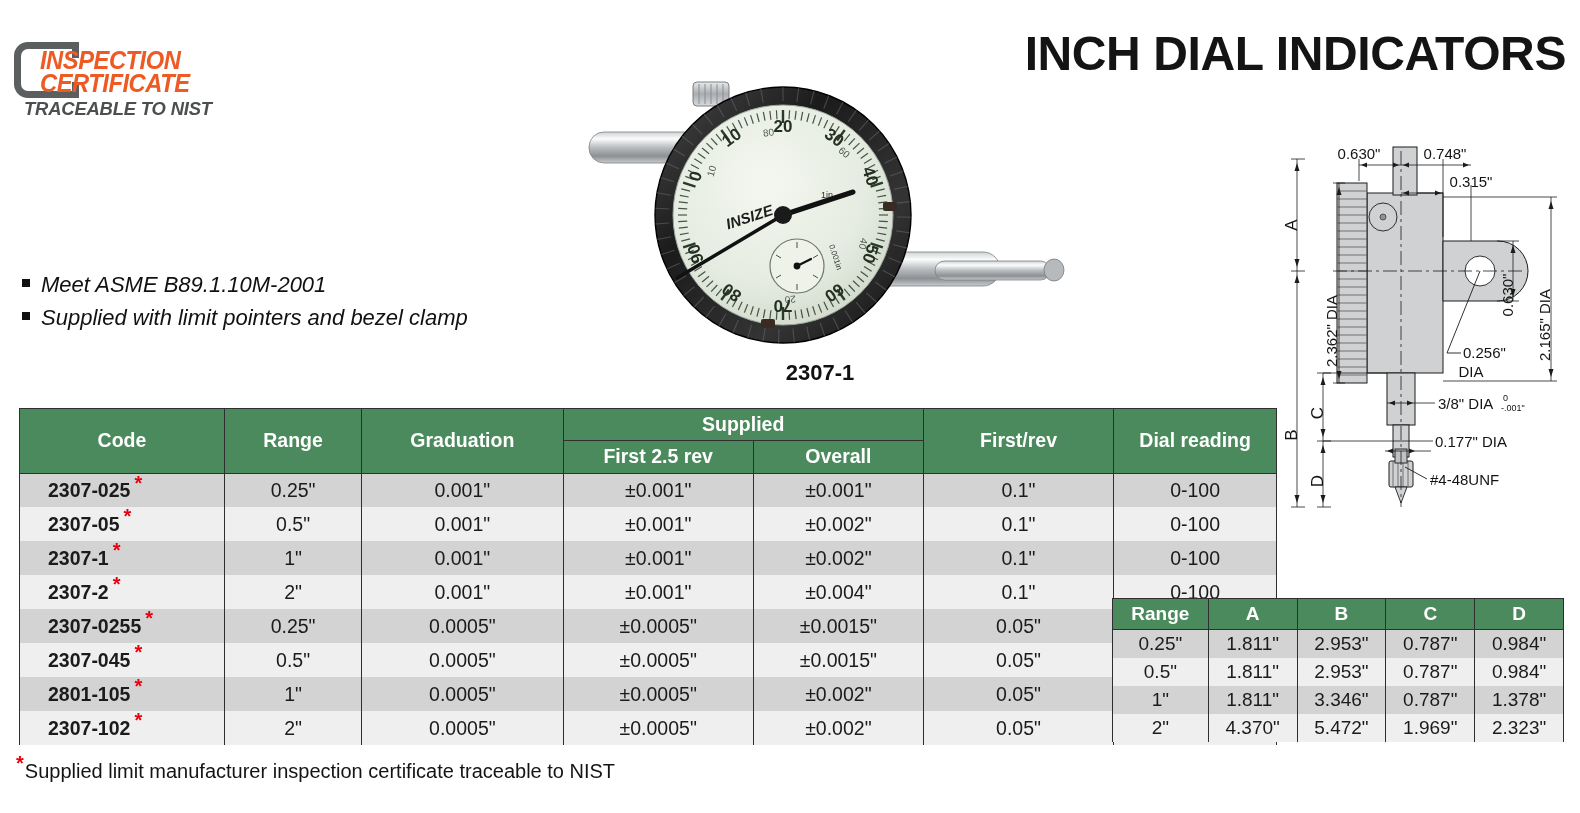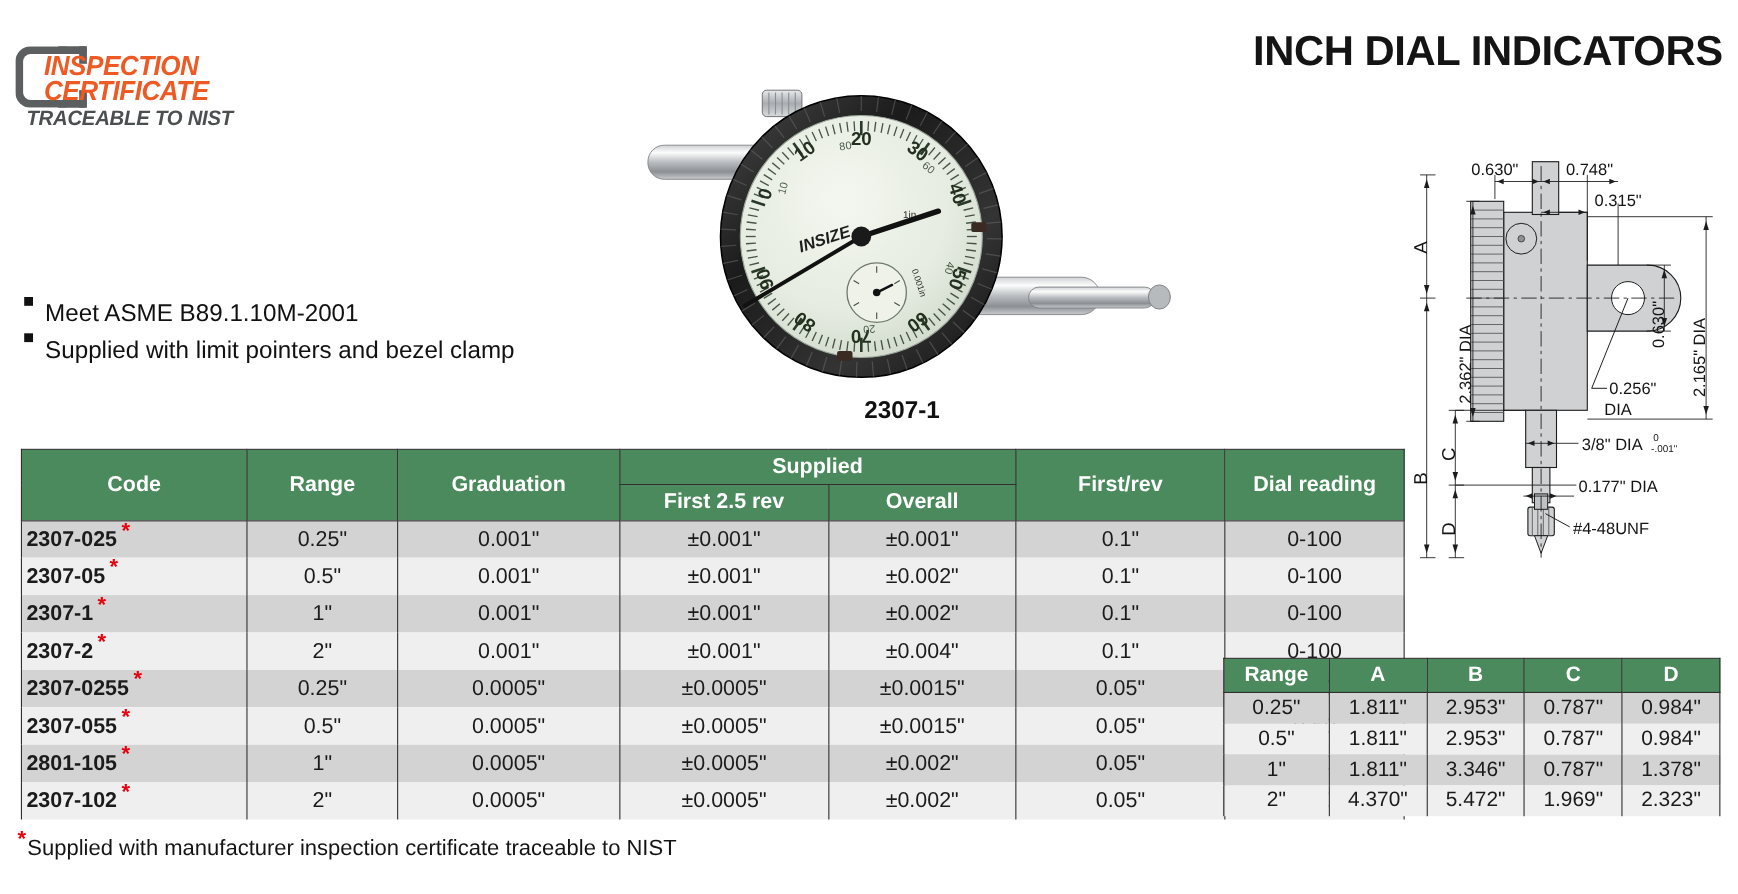--- a/index.html
+++ b/index.html
@@ -41,28 +41,28 @@
   #logo-line2 { left:26px; top:31px; font-size:25px; }
   #logo-nist {
     position:absolute; left:10px; top:60px;
     font-size:19px; font-style:italic; font-weight:bold;
     color:#4b4f50; letter-spacing:-0.2px; white-space:nowrap;
     transform:scaleX(0.97); transform-origin:left center;
   }
 
   
   #bullets { position:absolute; left:22px; top:272px; width:470px; }
-  .bullet-row { display:flex; align-items:flex-start; margin-bottom:7px; }
+  .bullet-row { display:flex; align-items:center; margin-bottom:7px;font-style:italic; }
   .bullet-sq { width:8px; height:8px; background:#111; margin-right:11px; flex:none; position:relative; top:-2px;}
   .bullet-tx { font-size:22px; color:#111; line-height:1.18; white-space:nowrap;}
 
   
   #page-title {
     position:absolute; right:14px; top:26px;
-    font-size:38px; font-weight:bold; letter-spacing:-0.4px;
+    font-size:48px; font-weight:bold; letter-spacing:-0.4px;
     color:#141414; white-space:nowrap;
   }
 
   
   #product-photo { position:absolute; left:565px; top:80px; width:510px; height:270px; }
   #product-caption {
     position:absolute; left:565px; top:360px; width:510px;
     text-align:center; font-size:22px; font-weight:bold; color:#111;
   }
 
@@ -79,21 +79,21 @@
     padding:5px 4px;
     line-height:1.1;
   }
   #main-table td {
     border-left:1px solid #2f2f2f; border-right:1px solid #2f2f2f;
     padding:5px 4px; text-align:center; color:#1b1b1b;
     height:34px;
   }
   #main-table tbody tr:nth-child(odd)  td { background:#d3d3d3; }
   #main-table tbody tr:nth-child(even) td { background:#efefef; }
-  #main-table td.code-cell { text-align:left; padding-left:4px; font-weight:bold; }
+  #main-table td.code-cell { text-align:left; padding-left:28px; font-weight:bold; }
   .ast { color:#e8000d; font-weight:bold; font-size:20px; vertical-align:super; line-height:0; margin-left:4px;}
 
   
   #footnote { position:absolute; left:16px; top:760px; font-size:20px; color:#141414; white-space:nowrap;}
   #footnote .ast { vertical-align:super; margin:0 1px 0 0; }
 
   
   #dim-table {
     position:absolute; left:1112px; top:598px;
     width:452px; border-collapse:collapse; font-size:19px;
@@ -660,21 +660,21 @@
       <tr>
         <td class="code-cell"><span>2307-0255</span><span class="ast">*</span></td>
         <td>0.25"</td>
         <td>0.0005"</td>
         <td>±0.0005"</td>
         <td>±0.0015"</td>
         <td>0.05"</td>
         <td>0-50</td>
       </tr>
       <tr>
-        <td class="code-cell"><span>2307-055</span><span class="ast">*</span></td>
+        <td class="code-cell"><span>2307-045</span><span class="ast">*</span></td>
         <td>0.5"</td>
         <td>0.0005"</td>
         <td>±0.0005"</td>
         <td>±0.0015"</td>
         <td>0.05"</td>
         <td>0-50</td>
       </tr>
       <tr>
         <td class="code-cell"><span>2801-105</span><span class="ast">*</span></td>
         <td>1"</td>
@@ -690,21 +690,21 @@
         <td>0.0005"</td>
         <td>±0.0005"</td>
         <td>±0.002"</td>
         <td>0.05"</td>
         <td>0-50</td>
       </tr>
     </tbody>
 </table>
 
 <div id="footnote">
-  <span class="ast">*</span><span>Supplied with manufacturer inspection certificate traceable to NIST</span>
+  <span class="ast">*</span><span>Supplied limit manufacturer inspection certificate traceable to NIST</span>
 </div>
 
 <table id="dim-table">
   <thead>
     <tr>
       <th style="width:96px">Range</th>
       <th style="width:89px">A</th>
       <th style="width:89px">B</th>
       <th style="width:89px">C</th>
       <th style="width:89px">D</th>

